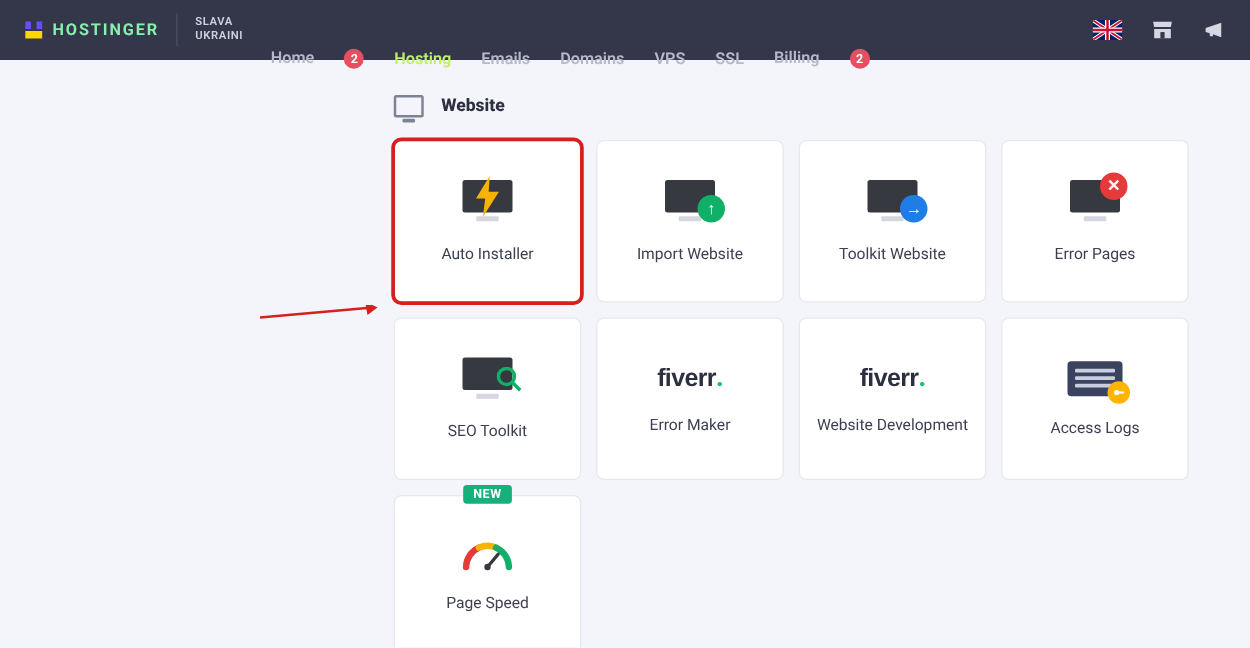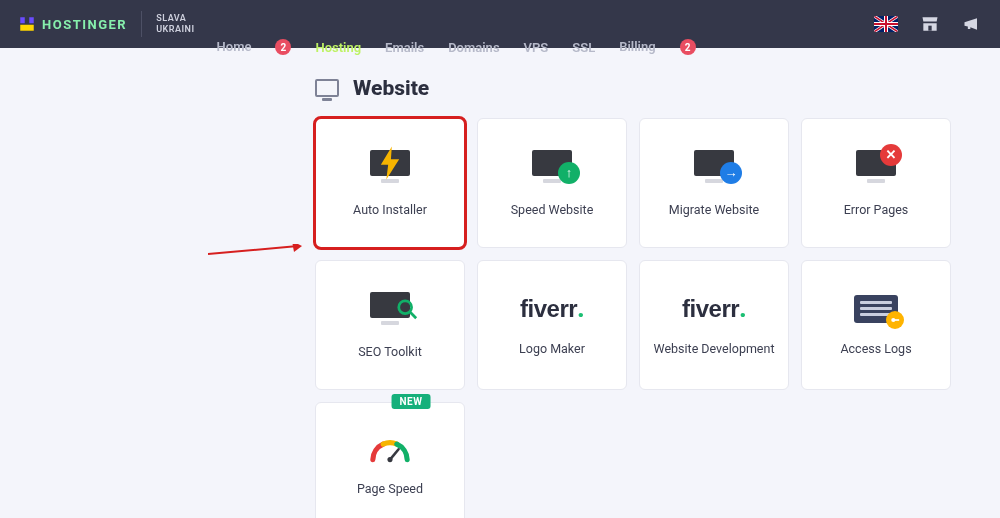--- a/index.html
+++ b/index.html
@@ -21,38 +21,38 @@
   .flag{width:24px;height:16px;border-radius:2px;overflow:hidden;}
   .flag svg{display:block;}
   .icon{width:20px;height:20px;color:#d5d7e3;}
   .icon svg{display:block;}
   
   .page{padding:28px 0 0 0;position:relative;}
   .centerwrap{width:640px;margin:0 0 0 315px;}
   .section-head{display:flex;align-items:center;gap:14px;margin-bottom:18px;}
   .section-icon{width:24px;height:18px;border:2px solid #7e8296;border-radius:2px;position:relative;}
   .section-icon:after{content:"";position:absolute;left:50%;bottom:-6px;width:10px;height:3px;background:#7e8296;transform:translateX(-50%);border-radius:1px;}
-  .section-title{font-size:21px;font-weight:800;color:#2c2f3f;}
+  .section-title{font-size:14px;font-weight:800;color:#2c2f3f;}
   .grid{display:grid;grid-template-columns:repeat(4,150px);gap:12px;}
   .card{background:#fff;border:1px solid #e6e7ef;border-radius:6px;height:130px;display:flex;flex-direction:column;align-items:center;justify-content:center;gap:18px;cursor:pointer;position:relative;}
   .card .lbl{font-size:12.5px;color:#3c3f51;text-align:right;}
   .card.highlight{outline:3px solid #d61f1f;outline-offset:-1px;}
-  .newbadge{position:absolute;top:-9px;left:50%;transform:translateX(-50%);background:#16b07b;color:#fff;font-size:10px;font-weight:700;letter-spacing:.5px;padding:2px 8px;border-radius:3px;margin-left:21px;}
+  .newbadge{position:absolute;top:-9px;left:50%;transform:translateX(-50%);background:#16b07b;color:#fff;font-size:10px;font-weight:700;letter-spacing:.5px;padding:2px 8px;border-radius:3px;}
   
   .mon{width:40px;height:26px;background:#373940;border-radius:2px;position:relative;}
   .mon-stand{width:42px;height:34px;display:flex;flex-direction:column;align-items:center;}
   .mon-foot{width:18px;height:4px;background:#d6d7de;border-radius:1px;margin-top:3px;}
   .ovl{position:absolute;}
   .ovl.bolt{left:50%;top:-4px;transform:translateX(-50%);}
   .ovl.circle{width:22px;height:22px;border-radius:50%;display:flex;align-items:center;justify-content:center;color:#fff;font-weight:900;font-size:13px;bottom:-8px;right:-8px;}
   .ovl.circle.green{background:#11b068;}
   .ovl.circle.blue{background:#1f7de6;}
   .ovl.circle.red{background:#e53a3a;top:-6px;right:-6px;bottom:auto;}
   .ovl.mag{bottom:-6px;right:-8px;}
-  .fiverr{font-family:Arial,sans-serif;font-weight:900;color:#2c2f3f;font-size:24px;letter-spacing:-.5px;}
+  .fiverr{font-family:Arial,sans-serif;font-weight:900;color:#2c2f3f;font-size:20px;letter-spacing:-.5px;}
   .fiverr .dot{color:#1cbf73;}
   .gauge{width:42px;height:24px;}
   .logspane{width:44px;height:28px;background:#39425f;border-radius:3px;position:relative;}
   .logspane:before{content:"";position:absolute;left:6px;top:6px;right:6px;height:3px;background:#c9cedf;border-radius:1px;box-shadow:0 6px 0 #c9cedf,0 12px 0 #c9cedf;}
   .logspane .key{position:absolute;width:18px;height:18px;background:#ffb400;border-radius:50%;right:-6px;bottom:-6px;display:flex;align-items:center;justify-content:center;}
   
   .arrow{position:absolute;left:208px;top:196px;}
 </style>
 </head>
 <body>
@@ -156,31 +156,31 @@
         <div class="lbl">Auto Installer</div>
       </div>
 
       <div class="card">
         <div class="mon-stand">
           <div class="mon">
               <span class="ovl circle green">↑</span>
             </div>
           <div class="mon-foot"></div>
         </div>
-        <div class="lbl">Speed Website</div>
+        <div class="lbl">Import Website</div>
       </div>
 
       <div class="card">
         <div class="mon-stand">
           <div class="mon">
               <span class="ovl circle blue">→</span>
             </div>
           <div class="mon-foot"></div>
         </div>
-        <div class="lbl">Migrate Website</div>
+        <div class="lbl">Toolkit Website</div>
       </div>
 
       <div class="card">
         <div class="mon-stand">
           <div class="mon">
               <span class="ovl circle red">✕</span>
             </div>
           <div class="mon-foot"></div>
         </div>
         <div class="lbl">Error Pages</div>
@@ -196,21 +196,21 @@
                 </svg>
             </span>
           </div>
           <div class="mon-foot"></div>
         </div>
         <div class="lbl">SEO Toolkit</div>
       </div>
 
       <div class="card">
         <div class="fiverr">fiverr<span class="dot">.</span></div>
-        <div class="lbl">Logo Maker</div>
+        <div class="lbl">Error Maker</div>
       </div>
 
       <div class="card">
         <div class="fiverr">fiverr<span class="dot">.</span></div>
         <div class="lbl">Website Development</div>
       </div>
 
       <div class="card">
         <div class="logspane">
           <span class="key">

